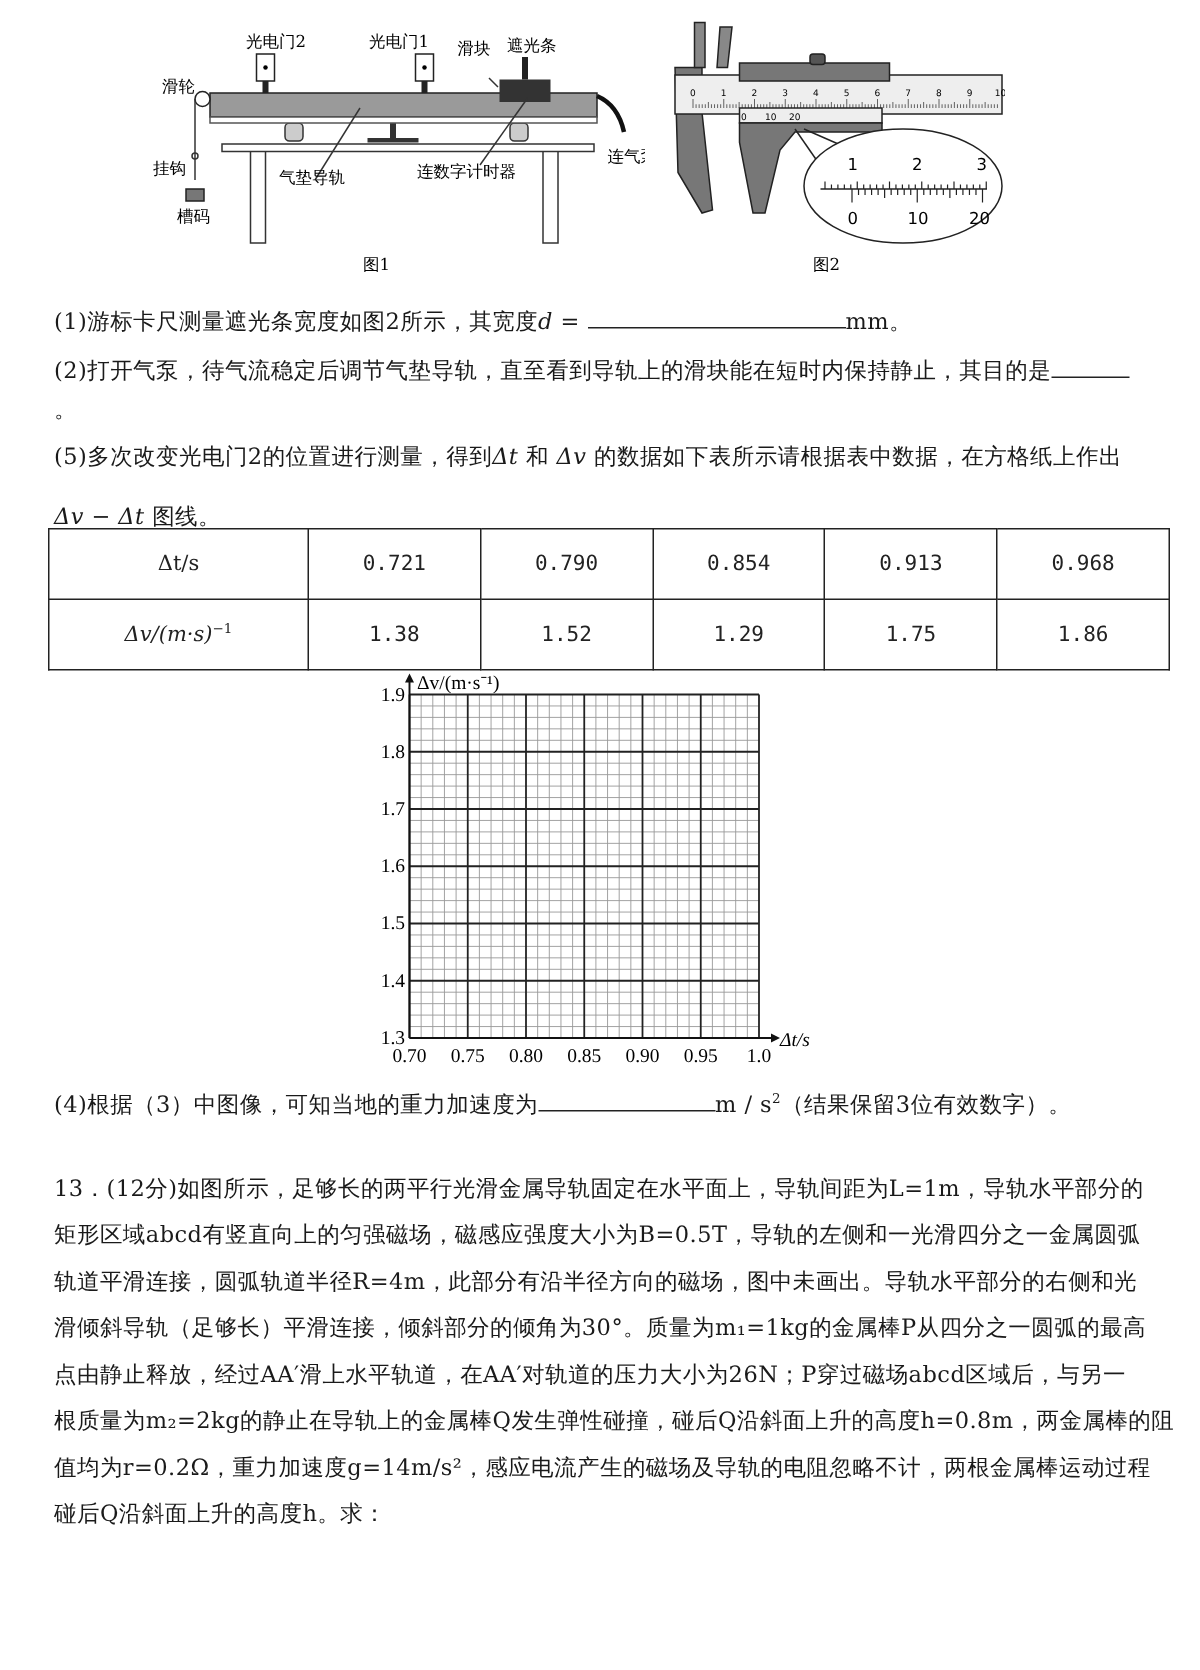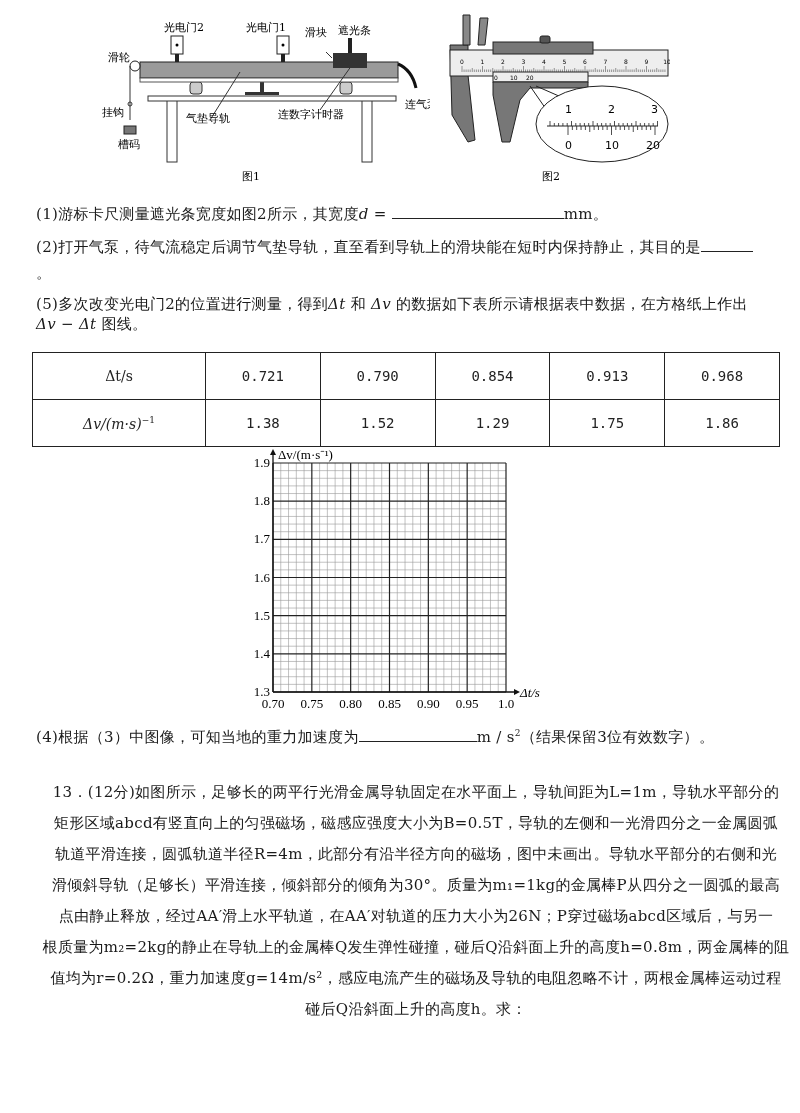--- a/index.html
+++ b/index.html
@@ -1,19 +1,19 @@
 <!DOCTYPE html>
 <html><head>
 <meta charset="utf-8">
 <style>
   html, body { margin:0; padding:0; background:#ffffff; }
   body { width:800px; height:1113px; position:relative; overflow:hidden;
          font-family:"DejaVu Serif","Liberation Serif",serif; color:#1a1a1a; }
   .abs { position:absolute; }
-  .txt { font-size:15px; line-height:20px; white-space:nowrap; letter-spacing:0.3px;text-align:center; }
+  .txt { font-size:15px; line-height:20px; white-space:nowrap; letter-spacing:0.3px; }
   .blank { display:inline-block; border-bottom:1px solid #222; vertical-align:baseline; height:14px; }
   .it { font-style:italic; }
   table.data { position:absolute; left:32px; top:352px; width:748px; border-collapse:collapse; }
   table.data td { border:1.5px solid #222; text-align:center; font-size:14px; height:44px;
                   font-family:"DejaVu Sans Mono","Liberation Mono",monospace; color:#222; }
   table.data td.hd { font-family:"DejaVu Serif","Liberation Serif",serif; font-size:14px; width:170px; }
   sup { font-size:9px; }
   .fig-label { font-size:11px; color:#222; }
   .small { font-size:11px; font-family:"DejaVu Sans","Liberation Sans",sans-serif; }
 </style>
@@ -264,21 +264,21 @@
 </div>
 
 <div class="abs txt" style="left:36px;top:237px">
   <span>(2)打开气泵，待气流稳定后调节气垫导轨，直至看到导轨上的滑块能在短时内保持静止，其目的是</span><span class="blank" style="width:52px"></span>
 </div>
 <div class="abs txt" style="left:36px;top:263px">。</div>
 
 <div class="abs txt" style="left:36px;top:294px">
   <span>(5)多次改变光电门2的位置进行测量，得到</span><span class="it">Δt</span><span> 和 </span><span class="it">Δv</span><span> 的数据如下表所示请根据表中数据，在方格纸上作出</span>
 </div>
-<div class="abs txt" style="left:36px;top:314px">
+<div class="abs txt" style="left:36px;top:334px">
   <span class="it">Δv − Δt</span><span> 图线。</span>
 </div>
 
 <table class="data">
   <tbody>
       <tr>
     <td class="hd">Δt/s</td>
     <td>0.721</td>
     <td>0.790</td>
     <td>0.854</td>

